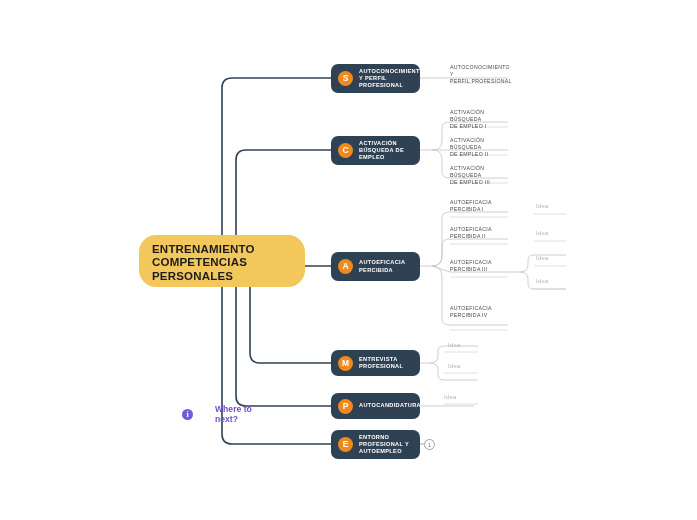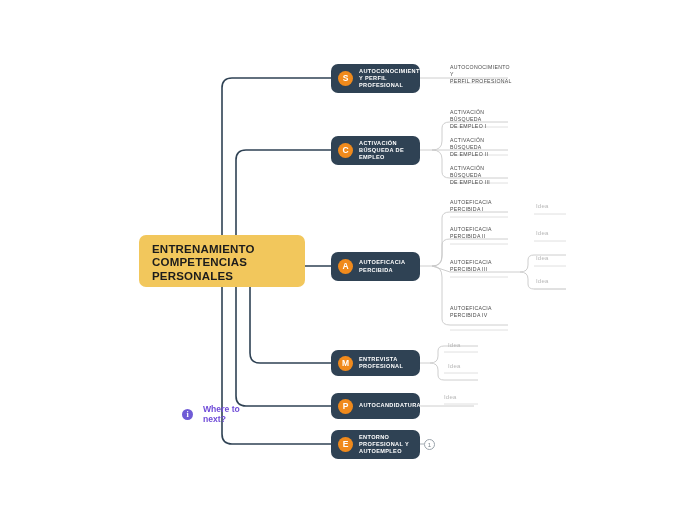--- a/index.html
+++ b/index.html
@@ -33,21 +33,21 @@
   }
 
   
   .root-node {
     position: absolute;
     left: 139px;
     top: 235px;
     width: 166px;
     height: 52px;
     background: #F2C75C;
-    border-radius: 7px;
+    border-radius: 17px;
     box-sizing: border-box;
     padding: 8px 0 0 13px;
   }
   .root-node .root-title {
     color: #1c1c1c;
     font-size: 11.5px;
     font-weight: bold;
     line-height: 13.4px;
     letter-spacing: 0.2px;
     white-space: pre-line;
@@ -136,21 +136,21 @@
     color: #ffffff;
     font-size: 8px;
     font-weight: bold;
     font-family: "Liberation Serif", serif;
     display: flex;
     align-items: center;
     justify-content: center;
     line-height: 1;
   }
   .hint-text {
-    margin-left: 10px;
+    margin-left: 22px;
     color: #6f4bd8;
     font-size: 8.6px;
     font-weight: bold;
     line-height: 9.6px;
     white-space: pre-line;
   }
 </style>
 </head>
 <body>
 

